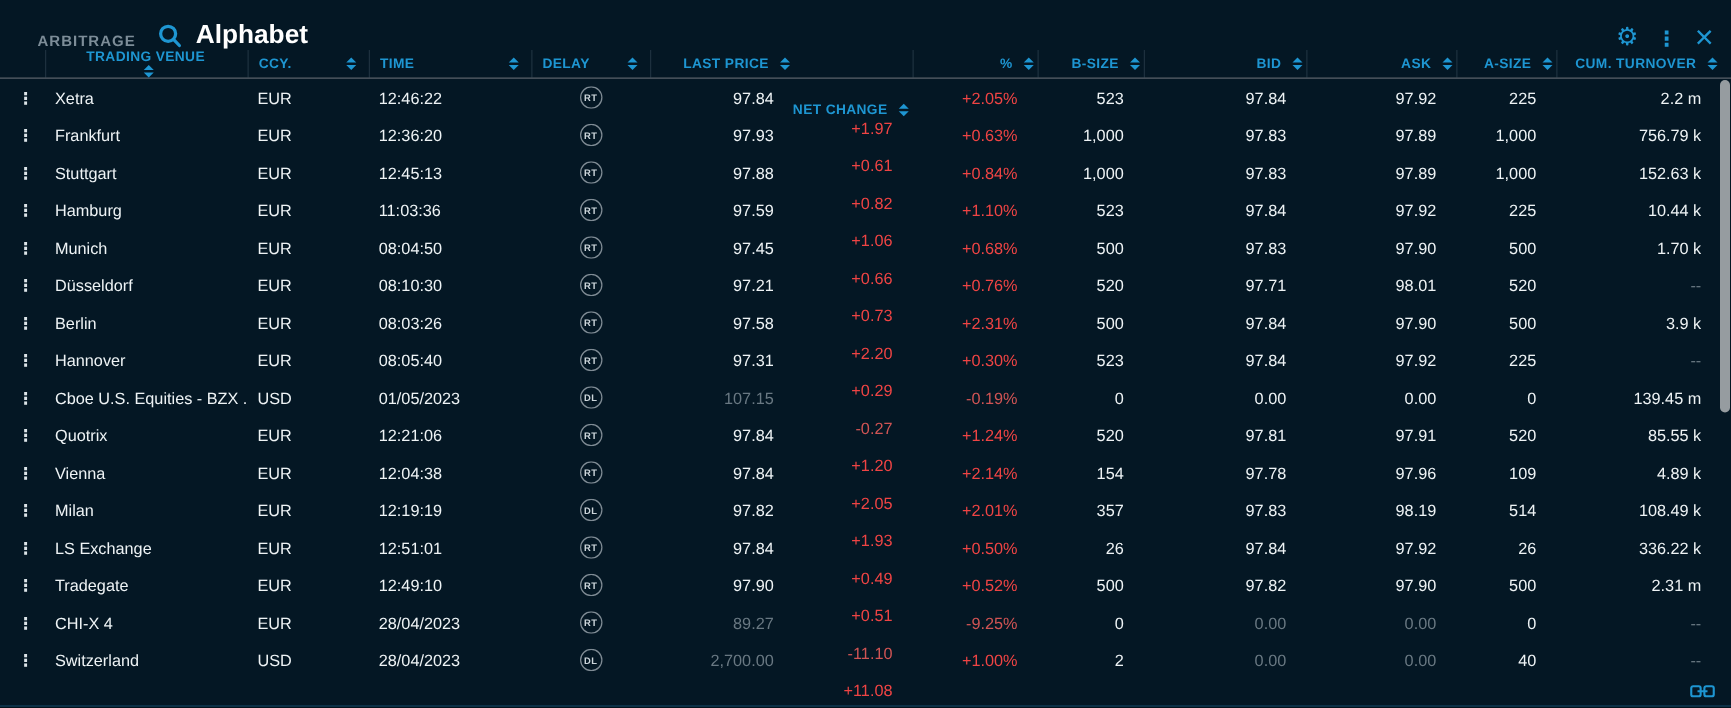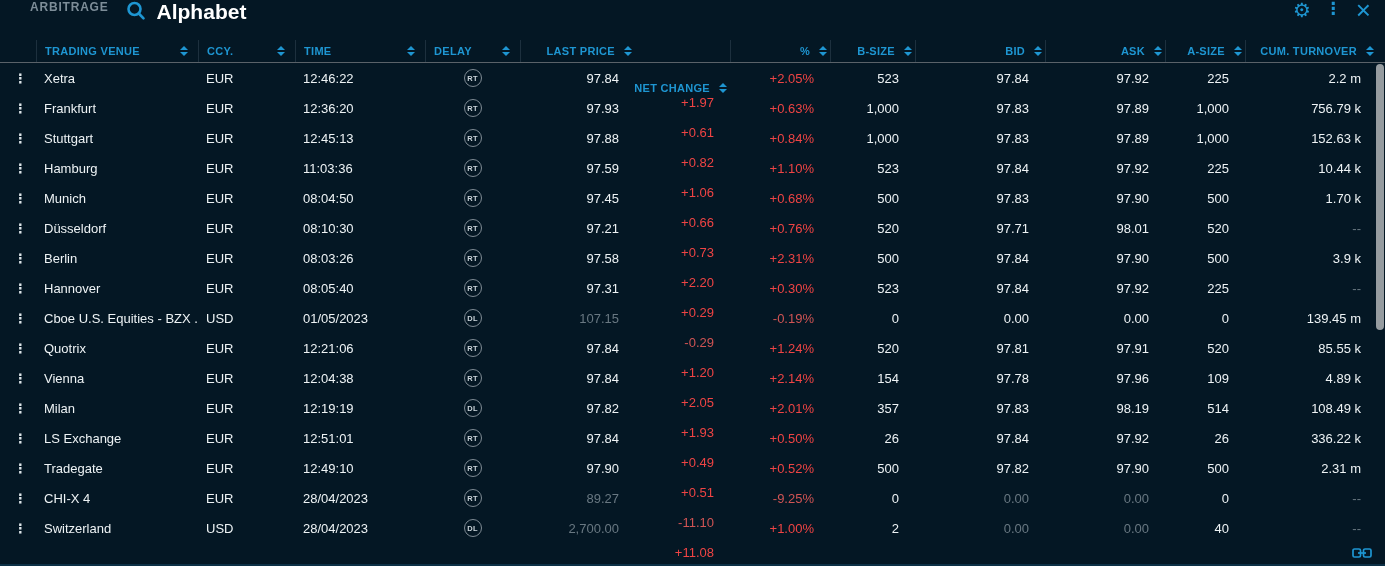--- a/index.html
+++ b/index.html
@@ -9,32 +9,32 @@
     width:1385px;height:566px;
     background:#041724;
     font-family:"Liberation Sans","DejaVu Sans",sans-serif;
     color:#f2f6f8;
     overflow:hidden;
     border-bottom:2px solid #0d3activate?a;
   }
   .window{border-bottom:2px solid #0c3046;}
 
   
-  .topbar{height:40px;display:flex;align-items:flex-start;padding:0 14px 0 30px;}
+  .topbar{height:40px;display:flex;align-items:flex-end;padding:0 14px 0 30px;}
   .app-title{color:#7d8d98;font-size:12px;font-weight:700;letter-spacing:.8px;}
   .search-ic{margin-left:16px;display:flex;align-items:center;cursor:pointer;}
   .symbol{margin-left:10px;color:#ffffff;font-size:21px;font-weight:600;cursor:pointer;}
   .topbar-spacer{flex:1;}
   .tb-ic{color:#1e96d2;display:flex;align-items:center;justify-content:center;cursor:pointer;margin-left:14px;user-select:none;}
   .gear{font-size:20px;line-height:1;}
   .kebab-top{font-size:17px;font-weight:700;line-height:1;}
   .close{font-size:26px;font-weight:400;line-height:.8;}
 
   
-  .c0{width:36px;}  .c1{width:162px;} .c2{width:97px;}  .c3{width:130px;}
+  .c0{width:36px;}  .c1{width:162px;flex-direction:column;} .c2{width:97px;}  .c3{width:130px;}
   .c4{width:95px;align-items:flex-end;}  .c5{width:115px;} .c6{width:95px;margin-top:48px;}  .c7{width:100px;}
   .c8{width:85px;}  .c9{width:130px;} .c10{width:120px;}.c11{width:80px;}
   .c12{width:132px;}
 
   
   .thead{display:flex;height:23px;border-bottom:1px solid #5a6269;}
   .th{
     display:flex;align-items:center;
     color:#1e96d2;font-size:11px;font-weight:700;letter-spacing:.3px;
     padding:0 10px 0 8px;
@@ -323,21 +323,21 @@
   </div>
       <div class="tr">
     <div class="td c0"><span class="kebab">⋮</span></div>
     <div class="td c1">Cboe U.S. Equities - BZX ...</div>
     <div class="td c2">USD</div>
     <div class="td c3">01/05/2023</div>
     <div class="td c4 ctr">
           <span class="badge">DL</span>
         </div>
     <div class="td c5 num dim">107.15</div>
-    <div class="td c6 num neg">-0.29</div>
+    <div class="td c6 num neg">-0.27</div>
     <div class="td c7 num neg">-0.19%</div>
     <div class="td c8 num">0</div>
     <div class="td c9 num">0.00</div>
     <div class="td c10 num">0.00</div>
     <div class="td c11 num">0</div>
     <div class="td c12 num">139.45 m</div>
   </div>
       <div class="tr">
     <div class="td c0"><span class="kebab">⋮</span></div>
     <div class="td c1">Quotrix</div>

